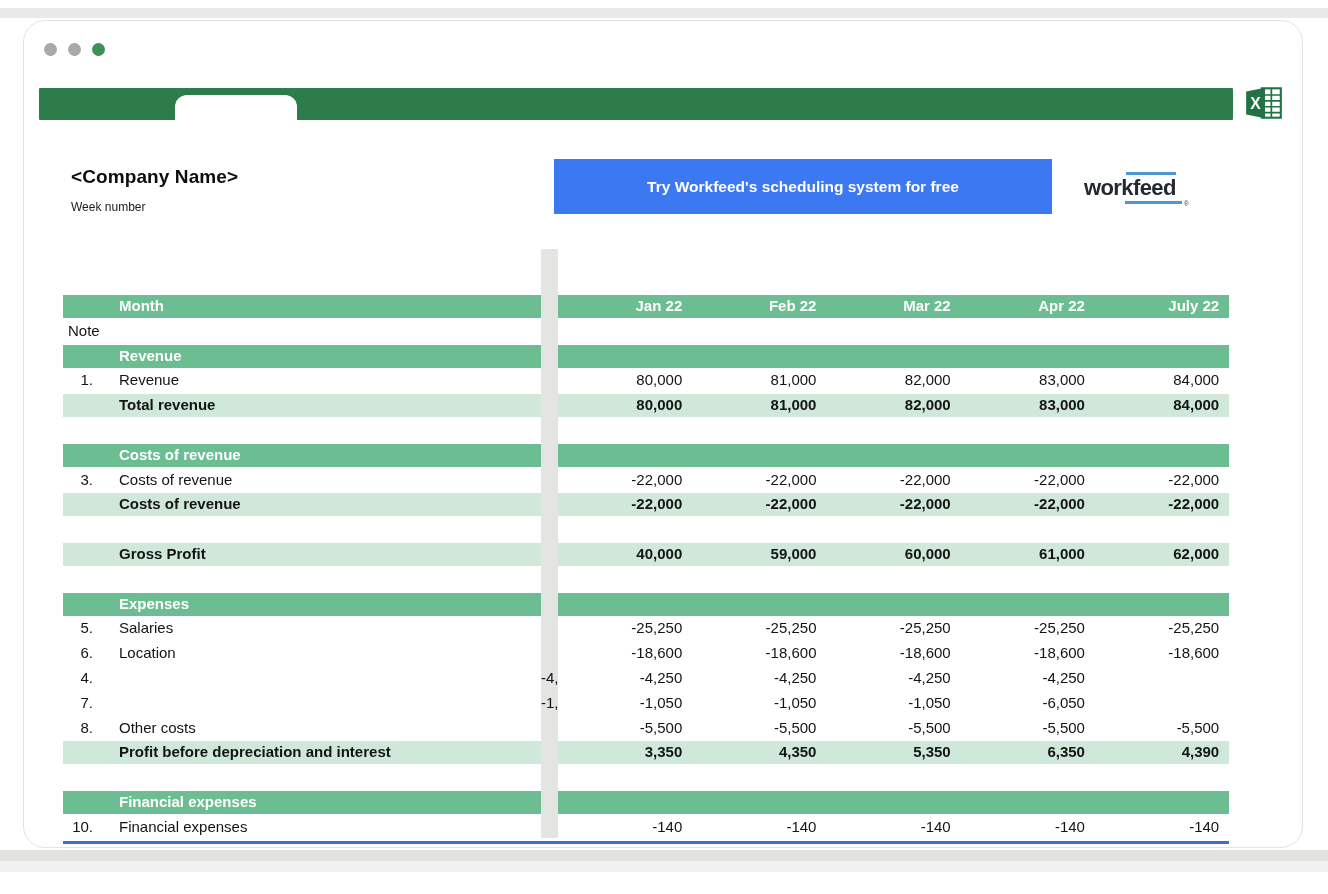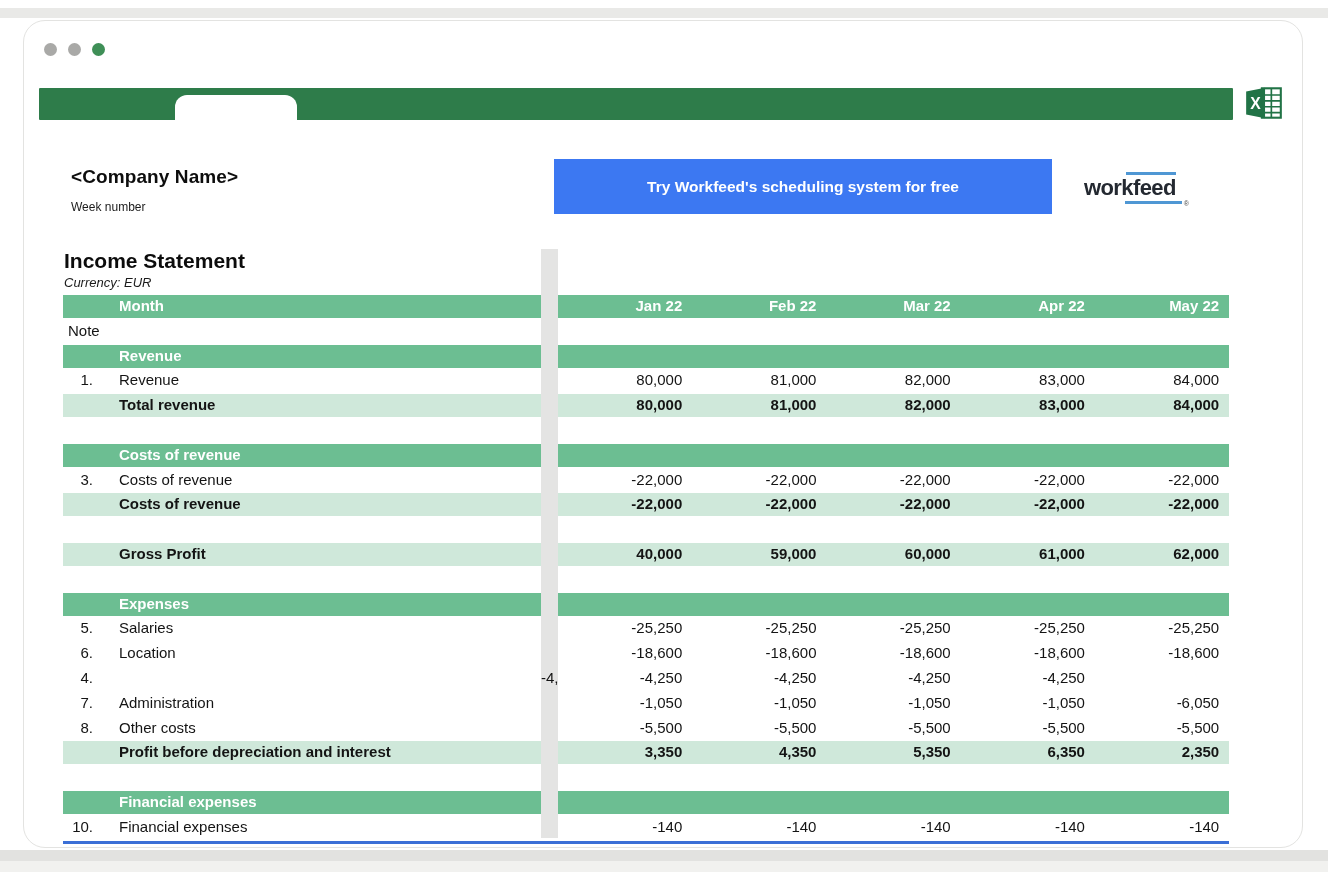--- a/index.html
+++ b/index.html
@@ -102,36 +102,32 @@
 
   <button class="cta">Try Workfeed's scheduling system for free</button>
 
   <div class="logo">
     <span class="logo-line top"></span>
     <span class="logo-text">workfeed</span>
     <span class="logo-line bottom"></span>
     <span class="logo-reg">®</span>
   </div>
 
-  <div class="stmt-title-block">
-    <div class="stmt-title">Income Statement</div>
-    <div class="stmt-currency">Currency: EUR</div>
-  </div>
 
   <div class="stmt-table" id="stmt-table">
     <div class="col-divider"></div>
   <div class="row header section">
         <div class="cell note bg"></div>
         <div class="cell label bg">Month</div>
         <div class="cell spacer"></div>
         <div class="cell value bg">Jan 22</div>
         <div class="cell value bg">Feb 22</div>
         <div class="cell value bg">Mar 22</div>
         <div class="cell value bg">Apr 22</div>
-        <div class="cell value bg">May 22</div>
+        <div class="cell value bg">July 22</div>
       </div>
       <div class="row note-row">
         <div class="cell note left">Note</div>
         <div class="cell label"></div>
         <div class="cell spacer"></div>
         <div class="cell value"></div>
         <div class="cell value"></div>
         <div class="cell value"></div>
         <div class="cell value"></div>
         <div class="cell value"></div>
@@ -270,21 +266,20 @@
         <div class="cell note">4.</div>
         <div class="cell spacer"></div>
         <div class="cell value">-4,250</div>
         <div class="cell value">-4,250</div>
         <div class="cell value">-4,250</div>
         <div class="cell value">-4,250</div>
         <div class="cell value">-4,250</div>
       </div>
       <div class="row data">
         <div class="cell note">7.</div>
-        <div class="cell label">Administration</div>
         <div class="cell spacer"></div>
         <div class="cell value">-1,050</div>
         <div class="cell value">-1,050</div>
         <div class="cell value">-1,050</div>
         <div class="cell value">-1,050</div>
         <div class="cell value">-6,050</div>
       </div>
       <div class="row data">
         <div class="cell note">8.</div>
         <div class="cell label">Other costs</div>
@@ -296,21 +291,21 @@
         <div class="cell value">-5,500</div>
       </div>
       <div class="row total">
         <div class="cell note bg"></div>
         <div class="cell label bg">Profit before depreciation and interest</div>
         <div class="cell spacer"></div>
         <div class="cell value bg">3,350</div>
         <div class="cell value bg">4,350</div>
         <div class="cell value bg">5,350</div>
         <div class="cell value bg">6,350</div>
-        <div class="cell value bg">2,350</div>
+        <div class="cell value bg">4,390</div>
       </div>
       <div class="row gap">
         <div class="cell note"></div>
         <div class="cell label"></div>
         <div class="cell spacer"></div>
         <div class="cell value"></div>
         <div class="cell value"></div>
         <div class="cell value"></div>
         <div class="cell value"></div>
         <div class="cell value"></div>

